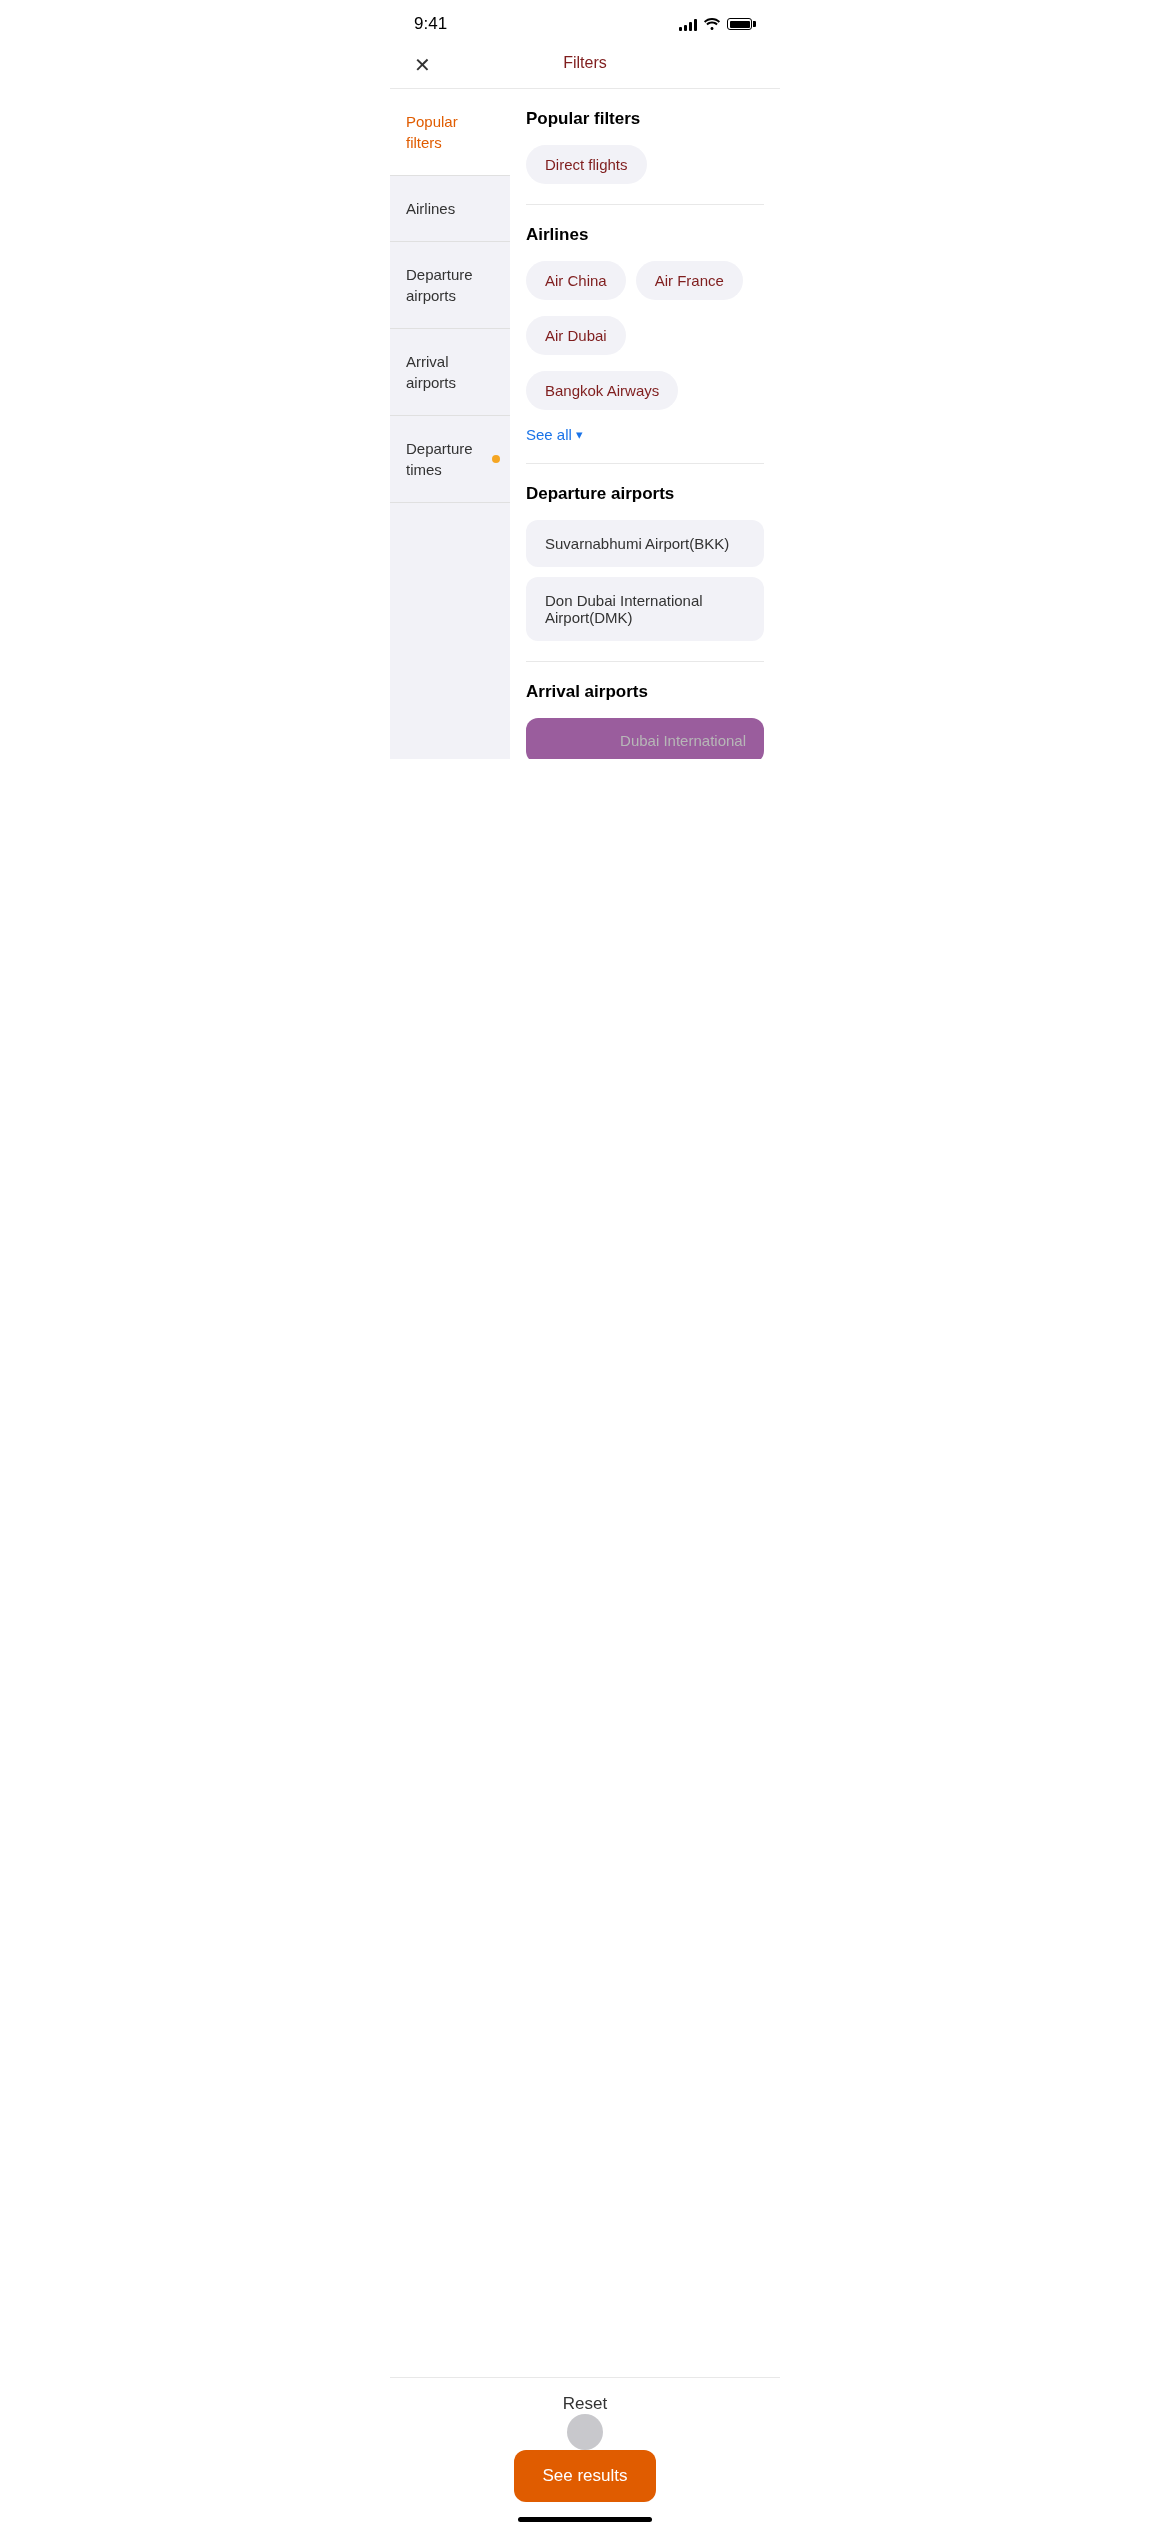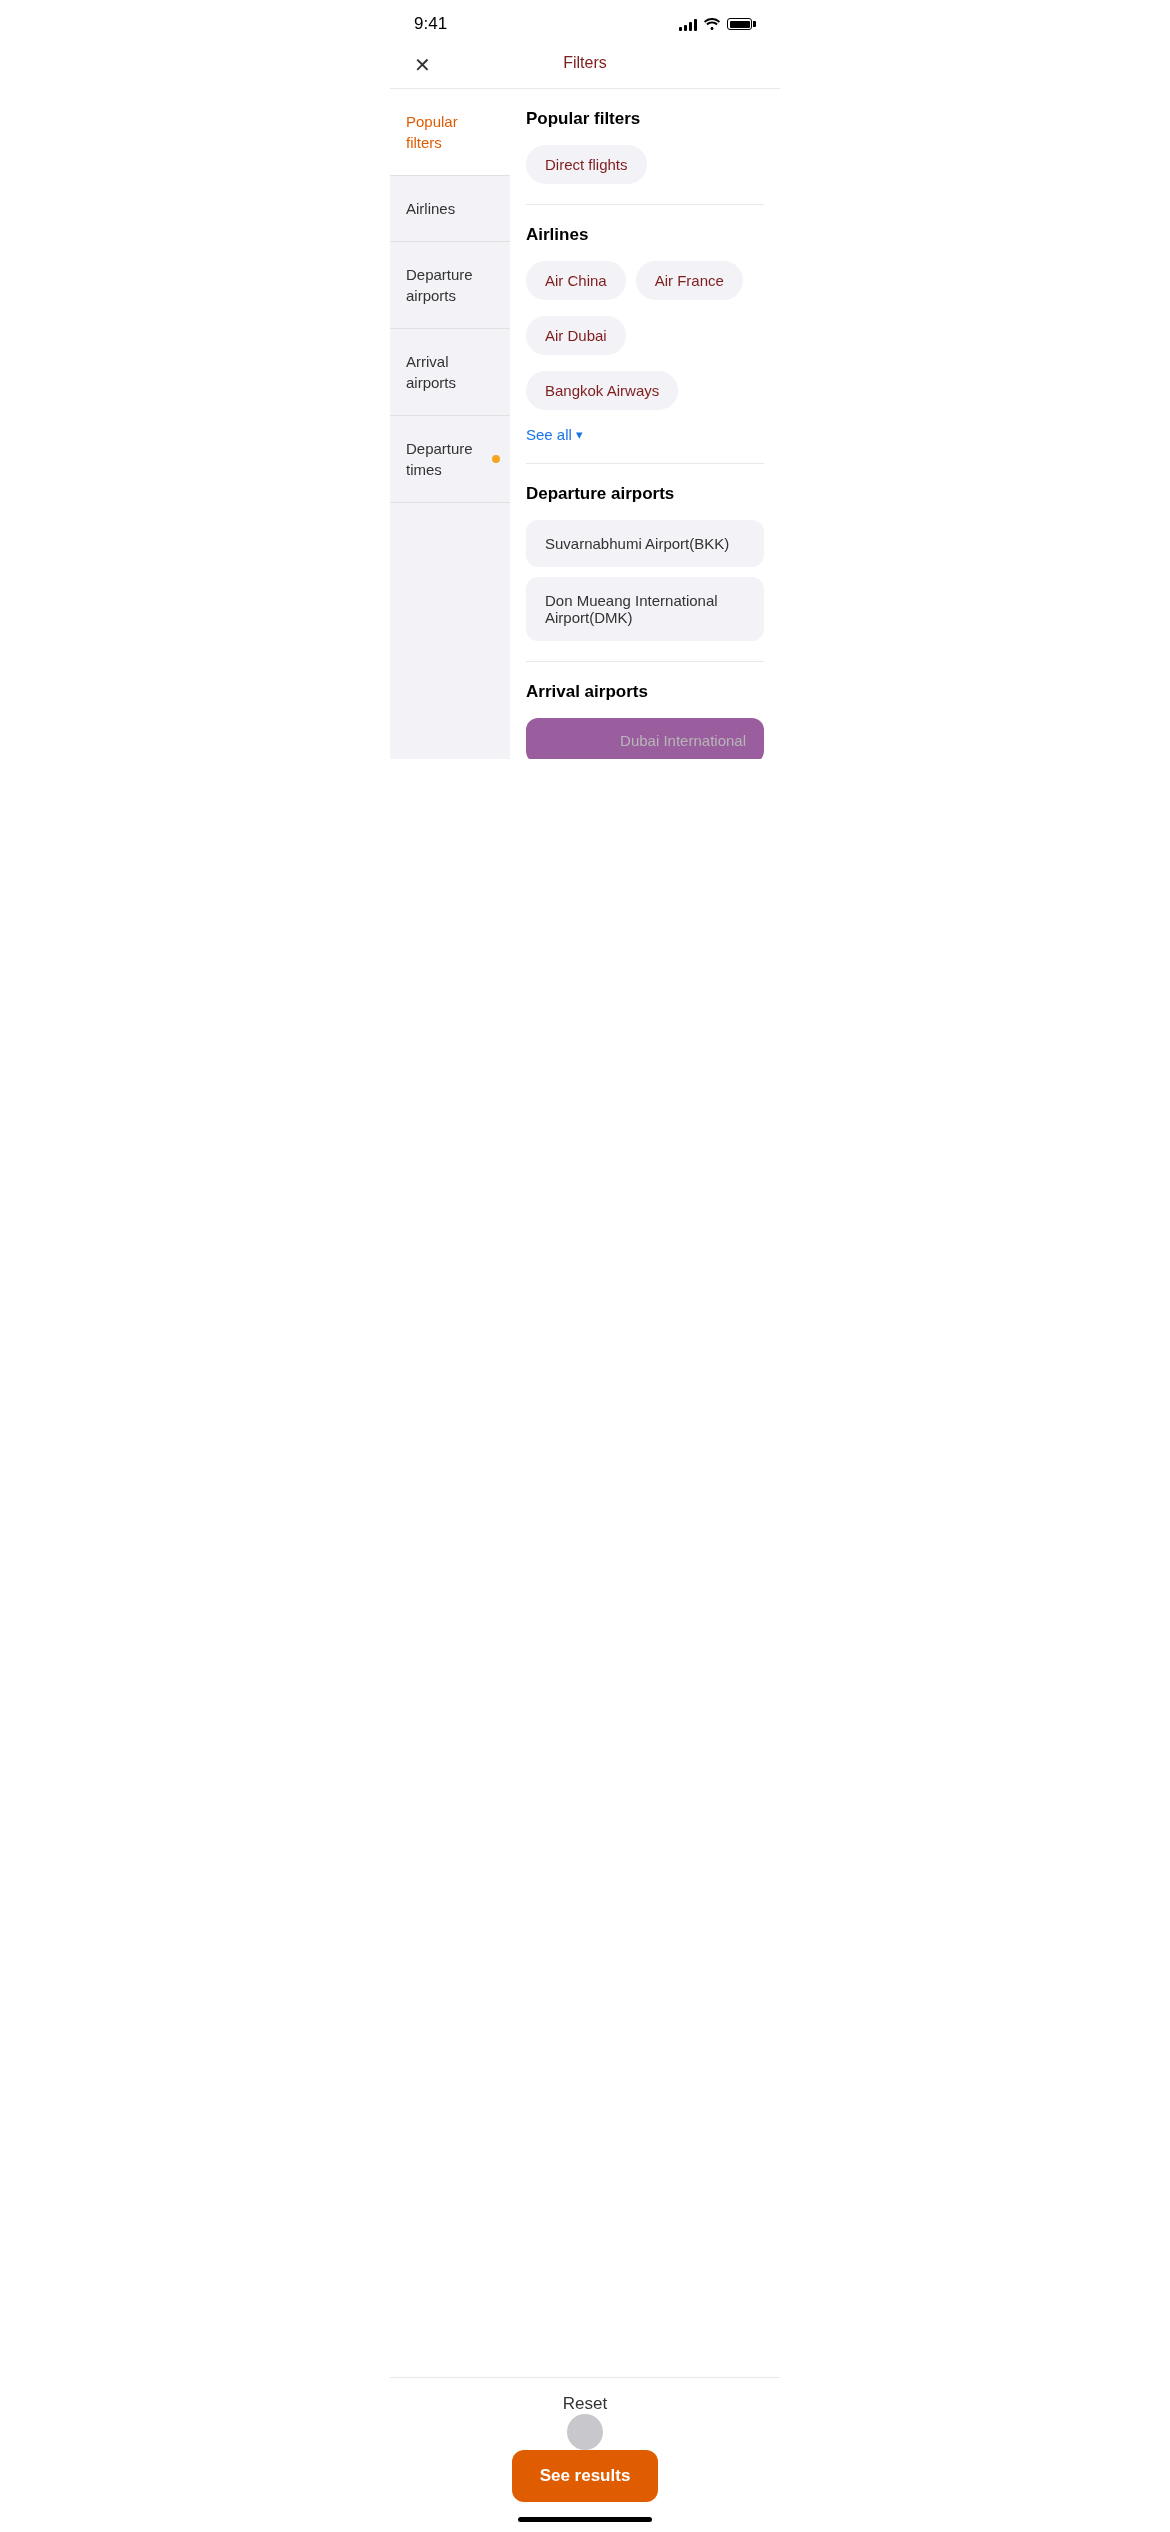--- a/index.html
+++ b/index.html
@@ -253,21 +253,21 @@
       flex-shrink: 0;
     }
 
     .see-results-btn {
       background: #e05c00;
       color: #fff;
       border: none;
       border-radius: 12px;
       padding: 16px 28px;
       font-size: 17px;
-      font-weight: 700;
+      font-weight: 400;
       cursor: pointer;
     }
 
     .home-indicator {
       width: 134px;
       height: 5px;
       background: #000;
       border-radius: 3px;
       margin: 0 auto;
     }
@@ -384,21 +384,21 @@
     </div>
 
     <div class="section-divider"></div>
 
     <div class="section">
       <div class="section-title">Departure airports</div>
       <div class="airport-chip wide">
         <span>Suvarnabhumi Airport(BKK)</span>
       </div>
       <div class="airport-chip wide">
-        <span>Don Mueang International Airport(DMK)</span>
+        <span>Don Dubai International Airport(DMK)</span>
       </div>
     </div>
 
     <div class="section-divider"></div>
 
     <div class="section">
       <div class="section-title">Arrival airports</div>
       <div class="arrival-preview">Dubai International</div>
     </div>
 

